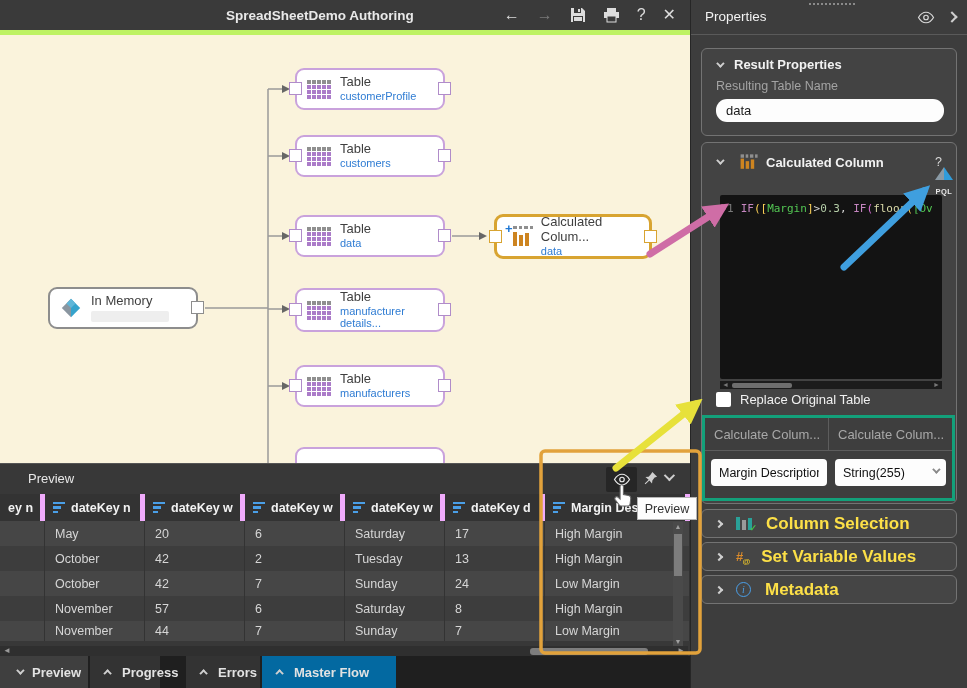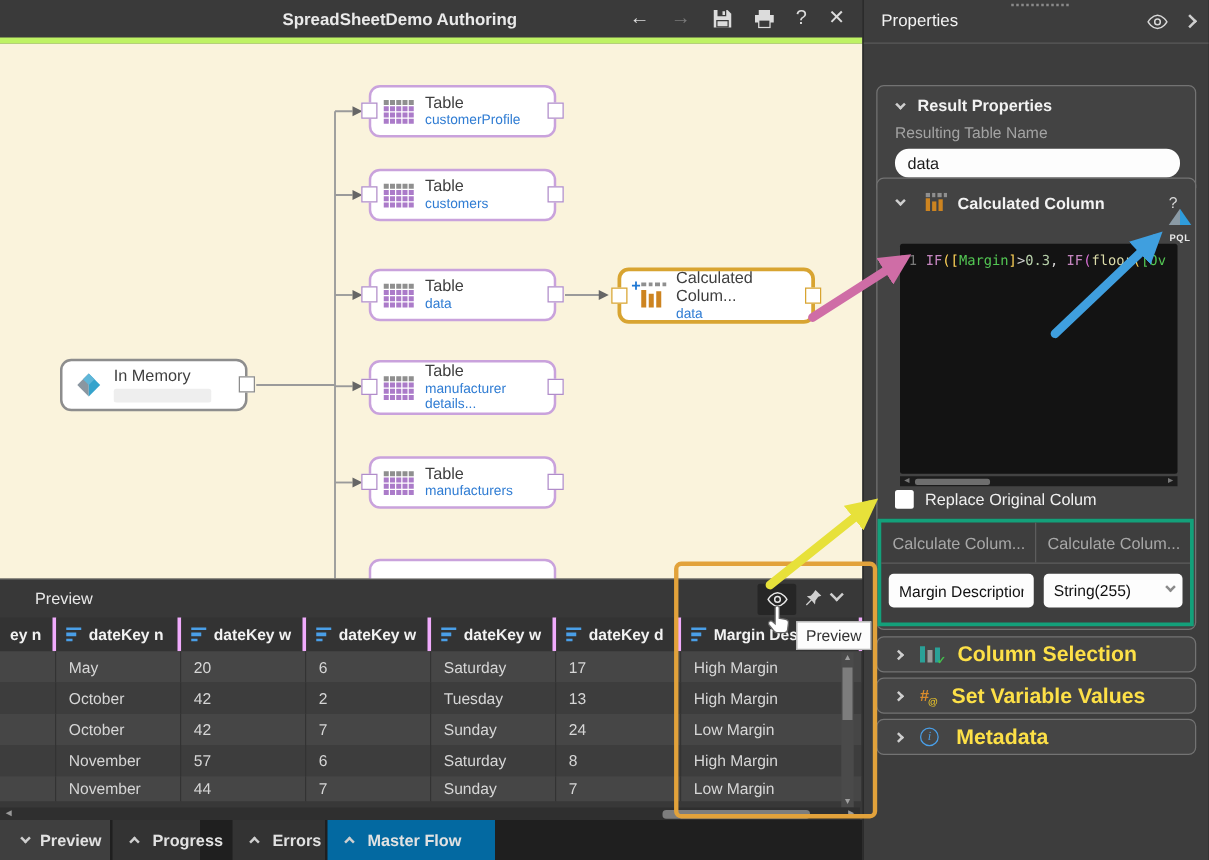--- a/index.html
+++ b/index.html
@@ -41,21 +41,21 @@
   .redact { width:78px; height:11px; background:#eeeeee; border-radius:2px; margin-top:2px;}
 
   
   .preview { left:0; top:463px; width:690px; height:193px; background:#383838; border-top:1px solid #555; }
   .pv-title { position:absolute; left:28px; top:7px; color:#e8e8e8; font-size:13px; }
   .eyebox { position:absolute; left:606px; top:3px; width:31px; height:25px; background:#262626;
     border-radius:2px; display:flex; align-items:center; justify-content:center; }
   .pv-grid { position:absolute; left:0; top:30px; width:690px;
     display:grid; grid-template-columns:45px 100px 100px 100px 100px 100px 145px; }
   .pv-h { height:27px; background:#333333; color:#f2f2f2; font-size:12.5px; font-weight:bold;
-    display:flex; align-items:center; gap:6px; padding:0 8px; border-right:3px solid #f0abfc;
+    display:flex; align-items:center; gap:6px; padding:0 8px; border-right:5px solid #f0abfc;
     white-space:nowrap; overflow:hidden;}
   .pv-c { height:25px; color:#d6d6d6; font-size:12.5px; display:flex; align-items:center;
     padding:0 10px; border-right:1px solid #333; white-space:nowrap; overflow:hidden;}
   .rA { background:#464646;text-align:right; } .rB { background:#3d3d3d; }
   .ficon { display:inline-flex; flex-direction:column; gap:2px; flex:none;}
   .ficon i { height:2.5px; background:#4a9fe8; display:block;}
   .ficon i:nth-child(1){width:12px;} .ficon i:nth-child(2){width:8px;} .ficon i:nth-child(3){width:5px;}
   .vscroll { position:absolute; left:673px; top:58px; width:10px; height:124px; background:#4a4a4a; }
   .vscroll .th { position:absolute; left:1px; top:12px; width:8px; height:42px; background:#7d7d7d; }
   .vscroll .up,.vscroll .dn { position:absolute; left:0; width:10px; color:#a0a0a0; font-size:7px; text-align:center;}
@@ -523,21 +523,21 @@
       <span class="rp-title">Properties</span>
       <span class="abs" style="left:226px;top:11px;">
         <svg width="18" height="13" viewBox="0 0 24 16">
             <path d="M12 1C6 1 2 8 2 8s4 7 10 7 10-7 10-7-4-7-10-7z" fill="none" stroke="#d8d8d8" stroke-width="1.6"></path>
             <circle cx="12" cy="8" r="3" fill="none" stroke="#d8d8d8" stroke-width="1.6"></circle>
           </svg>
       </span>
       <span class="abs chv right" style="left:257px;top:13px;"></span>
     </div>
 
-    <div class="card" style="top:48px;height:88px;margin-top:20px;">
+    <div class="card" style="top:48px;height:88px;">
       <div class="sec-row">
         <span class="chv down sm" style="border-color:#cfcfcf;"></span>
         <span class="sec-title">Result Properties</span>
       </div>
       <div class="muted" style="padding:7px 0 0 14px;">Resulting Table Name</div>
       <input class="pill-input" style="margin: 6px 0px 0px 14px;" value="data">
     </div>
 
     <div class="card" style="top:142px;height:362px;">
       <div class="sec-row" style="padding-top:9px;">
@@ -570,21 +570,21 @@
       <div class="editor">
         <span class="lineno">1</span><span style="color: rgb(197, 134, 192);">IF</span><span style="color: rgb(255, 211, 88);">([</span><span style="color: rgb(83, 198, 83);">Margin</span><span style="color: rgb(255, 211, 88);">]</span><span style="color: rgb(212, 212, 212);">&gt;</span><span style="color: rgb(181, 206, 168);">0.3</span><span style="color: rgb(212, 212, 212);">, </span><span style="color: rgb(197, 134, 192);">IF</span><span style="color: rgb(218, 112, 214);">(</span><span style="color: rgb(220, 220, 170);">floor</span><span style="color: rgb(255, 211, 88);">(</span><span style="color: rgb(83, 198, 83);">[Ov</span>
       </div>
       <div class="ed-scroll">
         <span class="ar" style="left:2px;">◄</span>
         <span class="th"></span>
         <span class="ar" style="right:2px;">►</span>
       </div>
 
       <span class="checkbox"></span>
-      <span class="abs" style="left:38px;top:249px;color:#f0f0f0;font-size:13px;">Replace Original Colum</span>
+      <span class="abs" style="left:38px;top:249px;color:#f0f0f0;font-size:13px;">Replace Original Table</span>
 
       <div class="greenbox">
         <div class="gb-head">
           <span class="gb-h">Calculate Colum...</span>
           <span class="gb-h">Calculate Colum...</span>
         </div>
         <div class="gb-row">
           <input class="wfield" style="width: 116px;" value="Margin Description">
           <div class="wselect" style="width:114px;">
             <span>String(255)</span>

